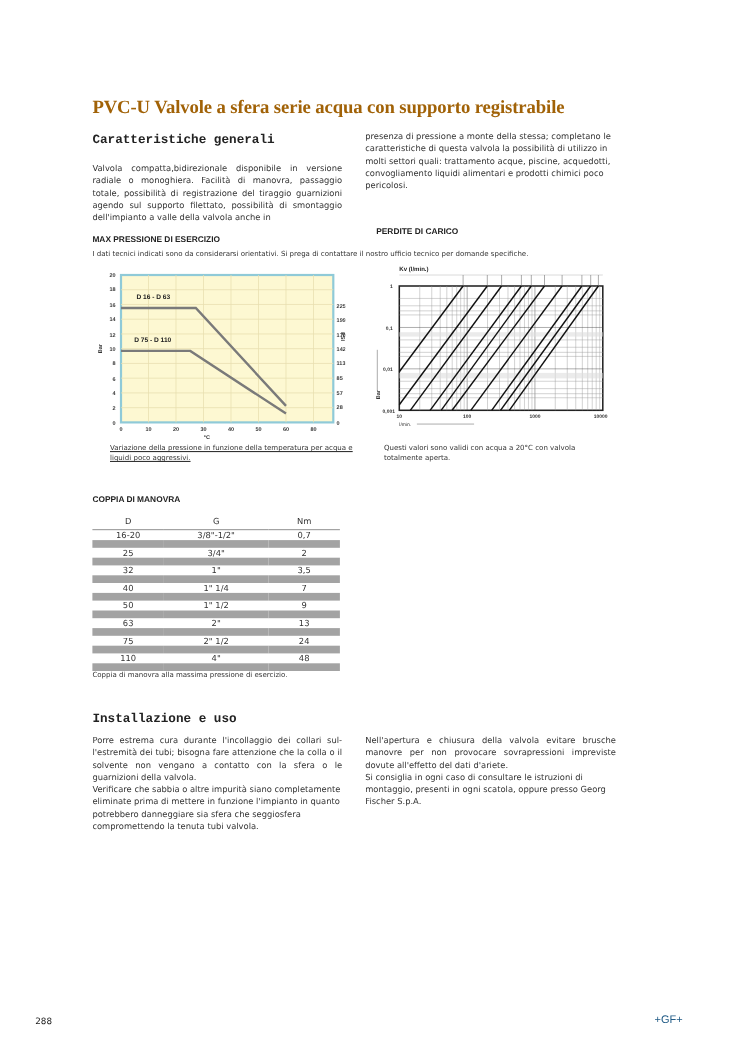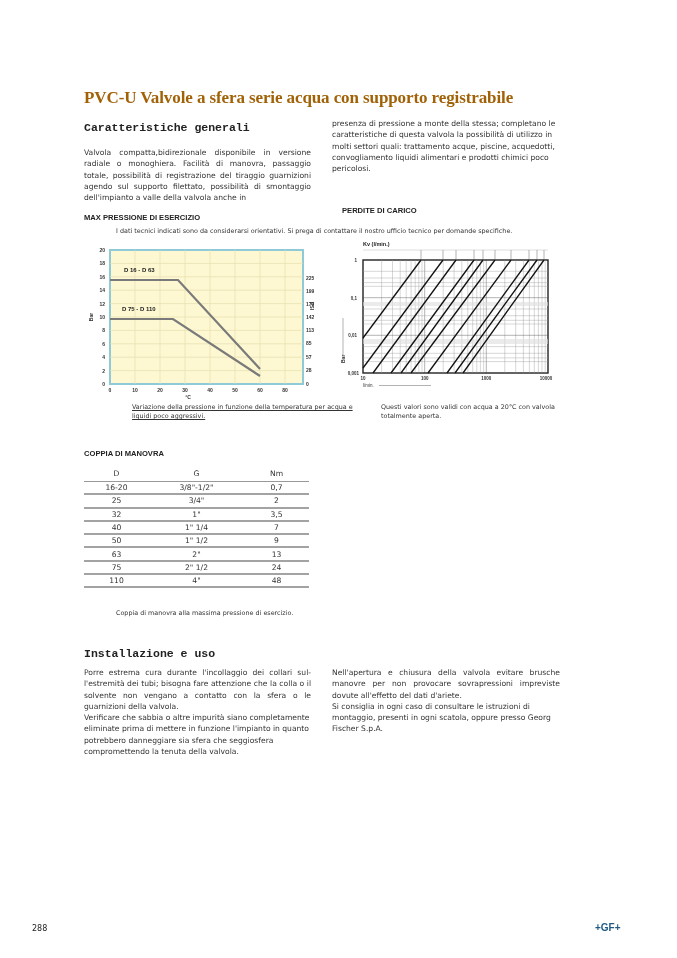--- a/index.html
+++ b/index.html
@@ -2,32 +2,32 @@
 <html><head>
 <meta charset="utf-8">
 <style>
   * { box-sizing: border-box; margin: 0; padding: 0; }
   html, body { width: 677px; height: 958px; background: #ffffff; overflow: hidden; }
   body { position: relative; font-family: "DejaVu Sans", sans-serif; color: #222; }
   .abs { position: absolute; }
   .title { left: 84px; top: 88px; font-family: Liberation Serif, serif; font-weight: bold; font-size: 17px; color: #a16207; letter-spacing: -0.1px; }
   .h2 { font-family: Liberation Mono, monospace; font-weight: bold; font-size: 11.5px; color: #222; }
   .body-text { font-size: 7.6px; line-height: 11.3px; color: #333; text-align: justify; }
-  .small-text { font-size: 6.4px; line-height: 9px; color: #333; margin-left: 32px; }
+  .small-text { font-size: 6.4px; line-height: 9px; color: #333; }
   .label-caps { font-family: "Liberation Sans", sans-serif; font-weight: bold; font-size: 7.6px; color: #222; }
   .col-left { left: 84px; width: 227px; }
   .col-right { left: 332px; width: 228px; }
   table.coppia { border-collapse: collapse; width: 225px; font-size: 7.6px; color: #333; }
   table.coppia th { font-weight: normal; height: 15px; border-bottom: 1px solid #999; }
-  table.coppia td { text-align: center; height: 13.3px; border-bottom: 2px solid #a3a3a3; }
+  table.coppia td { text-align: center; height: 13.3px; border-bottom: 7px solid #a3a3a3; }
   table.coppia th:nth-child(1), table.coppia td:nth-child(1) { width: 65px; text-align:center; }
   table.coppia th:nth-child(2), table.coppia td:nth-child(2) { width: 95px; text-align:center; }
   table.coppia th:nth-child(3), table.coppia td:nth-child(3) { width: 65px; text-align:center; }
   .page-num { left: 32px; top: 924px; font-size: 8px; color: #222; }
-  .logo { left: 595px; top: 922px; font-family: "Liberation Sans", sans-serif; font-weight: bold; font-size: 10px; color: #1f5a85; }
+  .logo { left: 595px; top: 922px; font-family: "Liberation Sans", sans-serif; font-weight: normal; font-size: 10px; color: #1f5a85; }
   svg text { font-family: "Liberation Sans", sans-serif; }
 </style>
 </head>
 <body>
 
 <div class="abs title">PVC-U Valvole a sfera serie acqua con supporto registrabile</div>
 
 <div class="abs col-left" style="top:121px;">
   <div class="h2">Caratteristiche generali</div>
   <div class="body-text" style="margin-top:13px;">Valvola compatta,bidirezionale disponibile in versione radiale o monoghiera. Facilità di manovra, passaggio totale, possibilità di registrazione del tiraggio guarnizioni agendo sul supporto filettato, possibilità di smontaggio dell'impianto a valle della valvola anche in</div>
@@ -255,21 +255,21 @@
         <td>4"</td>
         <td>48</td>
       </tr>
   </tbody>
 </table>
 <div class="abs small-text" style="left:84px; top:609px;">Coppia di manovra alla massima pressione di esercizio.</div>
 
 <div class="abs h2" style="left:84px; top:647px;">Installazione e uso</div>
 <div class="abs col-left" style="top:667px;">
   <div class="body-text">Porre estrema cura durante l'incollaggio dei collari sul-l'estremità dei tubi; bisogna fare attenzione che la colla o il solvente non vengano a contatto con la sfera o le guarnizioni della valvola.</div>
-  <div class="body-text" style="text-align:left;">Verificare che sabbia o altre impurità siano completamente eliminate prima di mettere in funzione l'impianto in quanto potrebbero danneggiare sia sfera che seggiosfera compromettendo la tenuta della valvola.</div>
+  <div class="body-text" style="text-align:left;">Verificare che sabbia o altre impurità siano completamente eliminate prima di mettere in funzione l'impianto in quanto potrebbero danneggiare sia sfera che seggiosfera compromettendo la tenuta tubi valvola.</div>
 </div>
 <div class="abs col-right" style="top:667px;">
   <div class="body-text">Nell'apertura e chiusura della valvola evitare brusche manovre per non provocare sovrapressioni impreviste dovute all'effetto del dati d'ariete.</div>
   <div class="body-text" style="text-align:left;">Si consiglia in ogni caso di consultare le istruzioni di montaggio, presenti in ogni scatola, oppure presso Georg Fischer S.p.A.</div>
 </div>
 
 <div class="abs page-num">288</div>
 <div class="abs logo">+GF+</div>
 
 </body></html>

